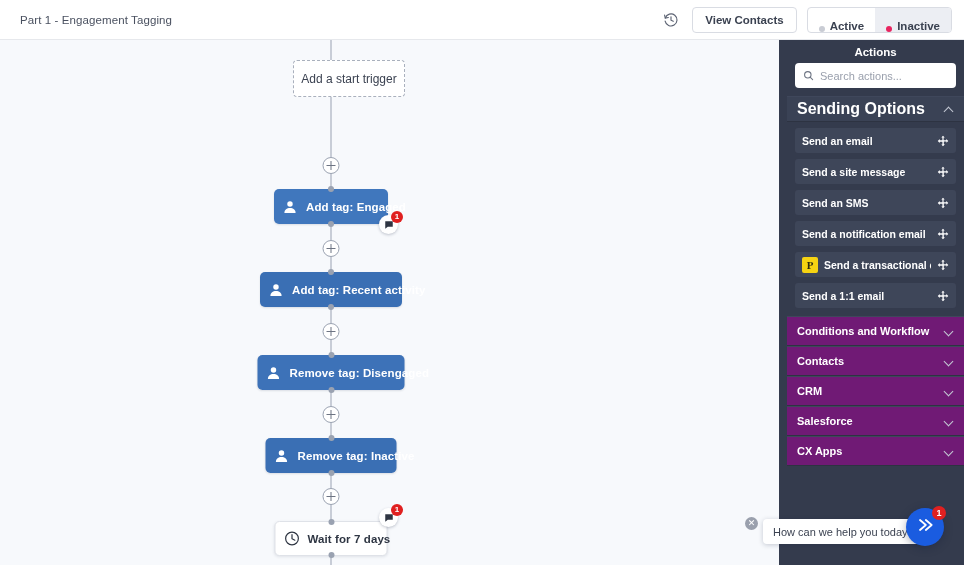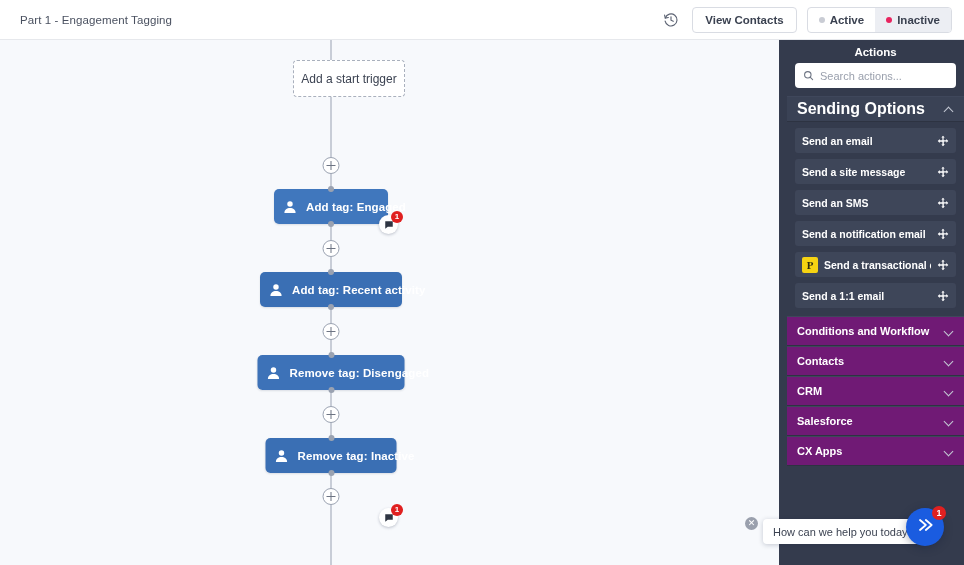--- a/index.html
+++ b/index.html
@@ -34,21 +34,21 @@
   .btn-outline {
     height: 26px; padding: 0 12px; border: 1px solid #d9dce3; border-radius: 4px;
     background: #fff; color: #3b4251; font-size: 11.5px; font-weight: bold;
     display: flex; align-items: center; cursor: pointer; white-space: nowrap;
   }
   .seg {
     display: flex; height: 26px; border: 1px solid #d9dce3; border-radius: 4px;
     overflow: hidden; background: #fff;
   }
   .seg-item {
-    display: flex; align-items: center; gap: 5px;
+    display: flex; align-items: flex-end; gap: 5px;
     padding: 0 11px; font-size: 11.5px; font-weight: bold; color: #3b4251;
     cursor: pointer; white-space: nowrap;
   }
   .seg-item.selected { background: #eceef3; }
   .dot { width: 6px; height: 6px; border-radius: 50%; display: inline-block; }
 
   
   .canvas {
     position: absolute; top: 40px; left: 0; width: 779px; height: 525px;
     background: #f7f9fc;
@@ -326,20 +326,31 @@
             <circle cx="12" cy="7.4" r="4.1"></circle>
             <path d="M3.6 21c0-4.6 3.8-7.4 8.4-7.4s8.4 2.8 8.4 7.4z"></path>
           </svg>
         </div>
         <div class="node-label">Remove tag: Inactive</div>
         <div class="node-port bot"></div>
       </div>
 
       <div class="plus" style="top:448px"></div>
 
+      <div class="node white" style="top:481px; width:113px;">
+        <div class="node-port top"></div>
+        <div class="node-ico">
+          <svg width="17" height="17" viewBox="0 0 24 24" fill="none" stroke="#2f3643" stroke-width="1.7" stroke-linecap="round">
+            <circle cx="12" cy="12" r="9"></circle>
+            <polyline points="12,6.6 12,12.3 16,14.4"></polyline>
+          </svg>
+        </div>
+        <div class="node-label">Wait for 7 days</div>
+        <div class="node-port bot"></div>
+      </div>
       <div class="cbadge" style="left:379px; top:468px;">
         <svg width="10" height="10" viewBox="0 0 24 24" fill="#2f3643">
           <path d="M3 3h18v13H9l-6 5z"></path>
         </svg>
         <span class="count">1</span>
       </div>
 
     </div>
   </div>
 

